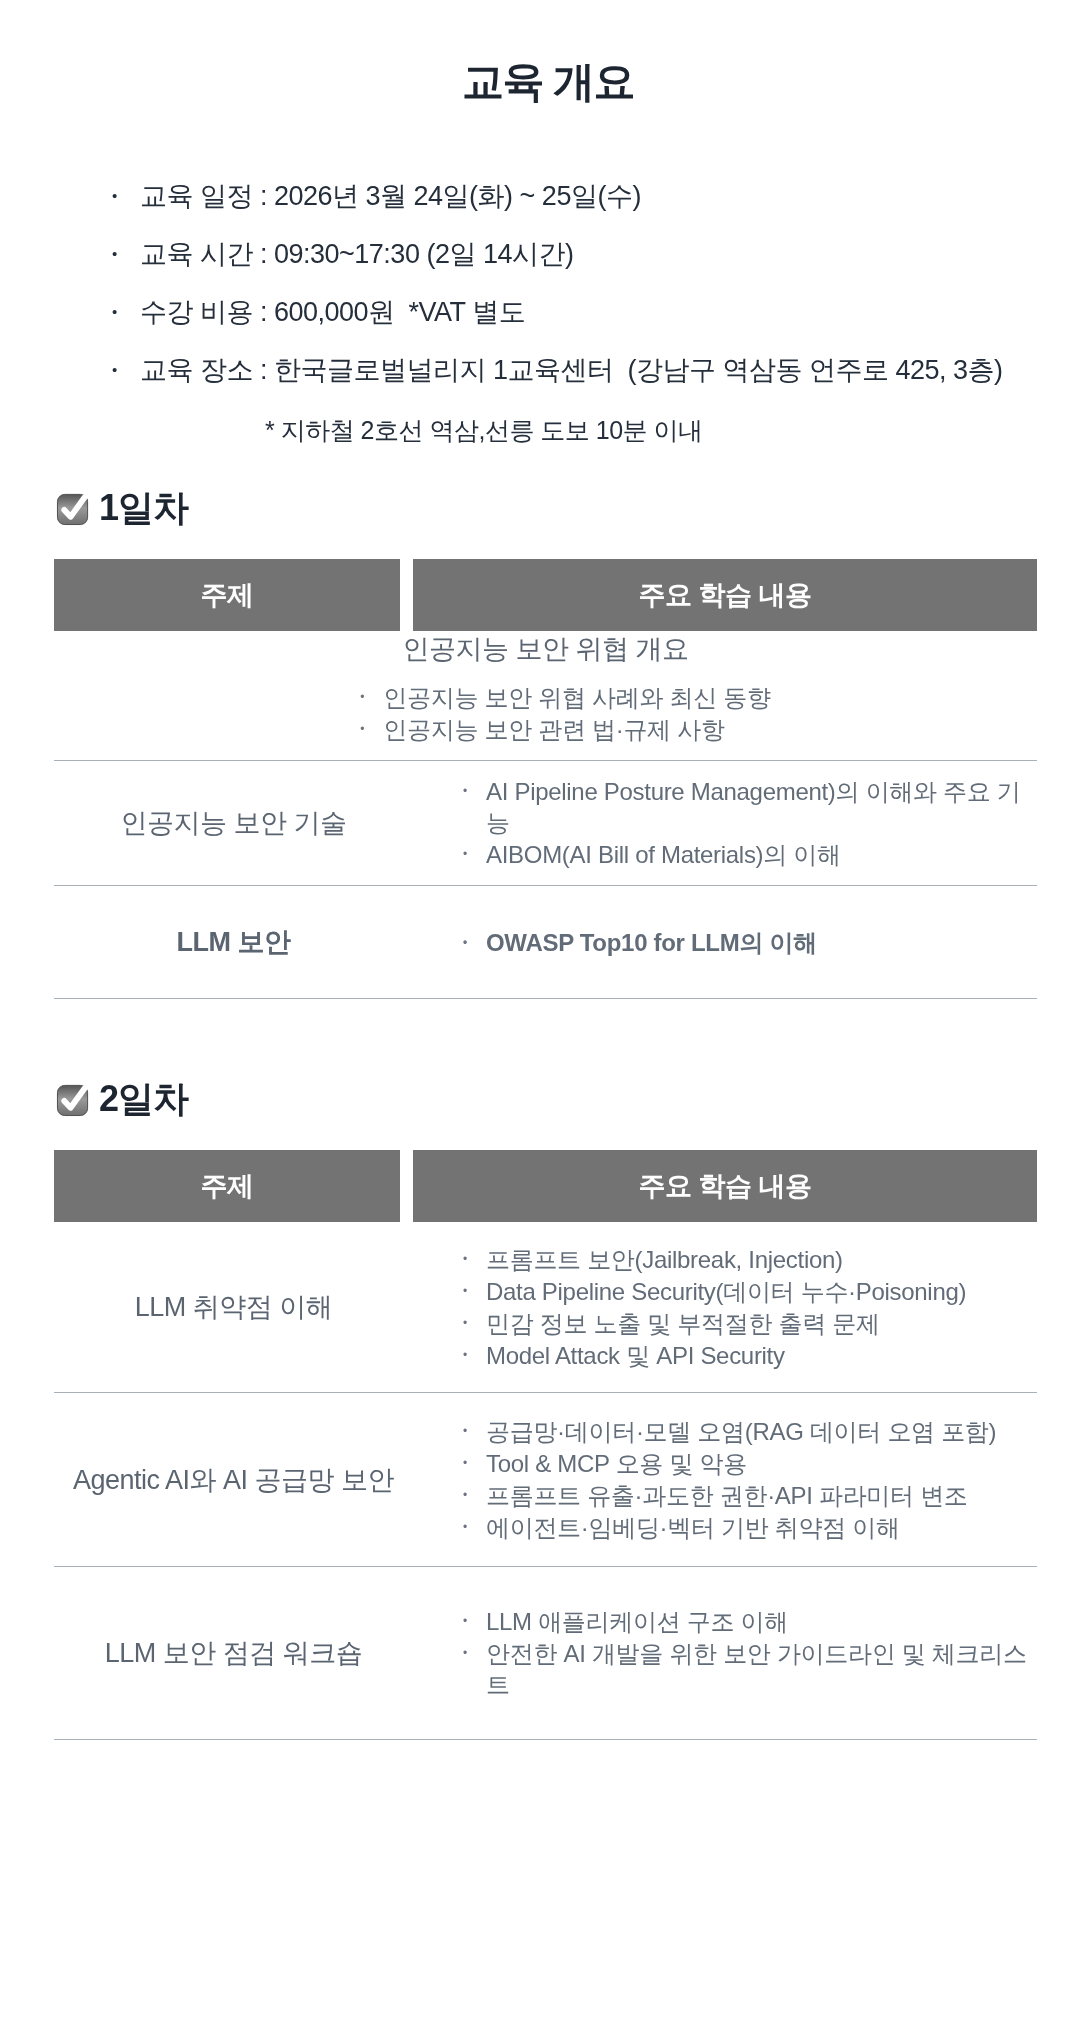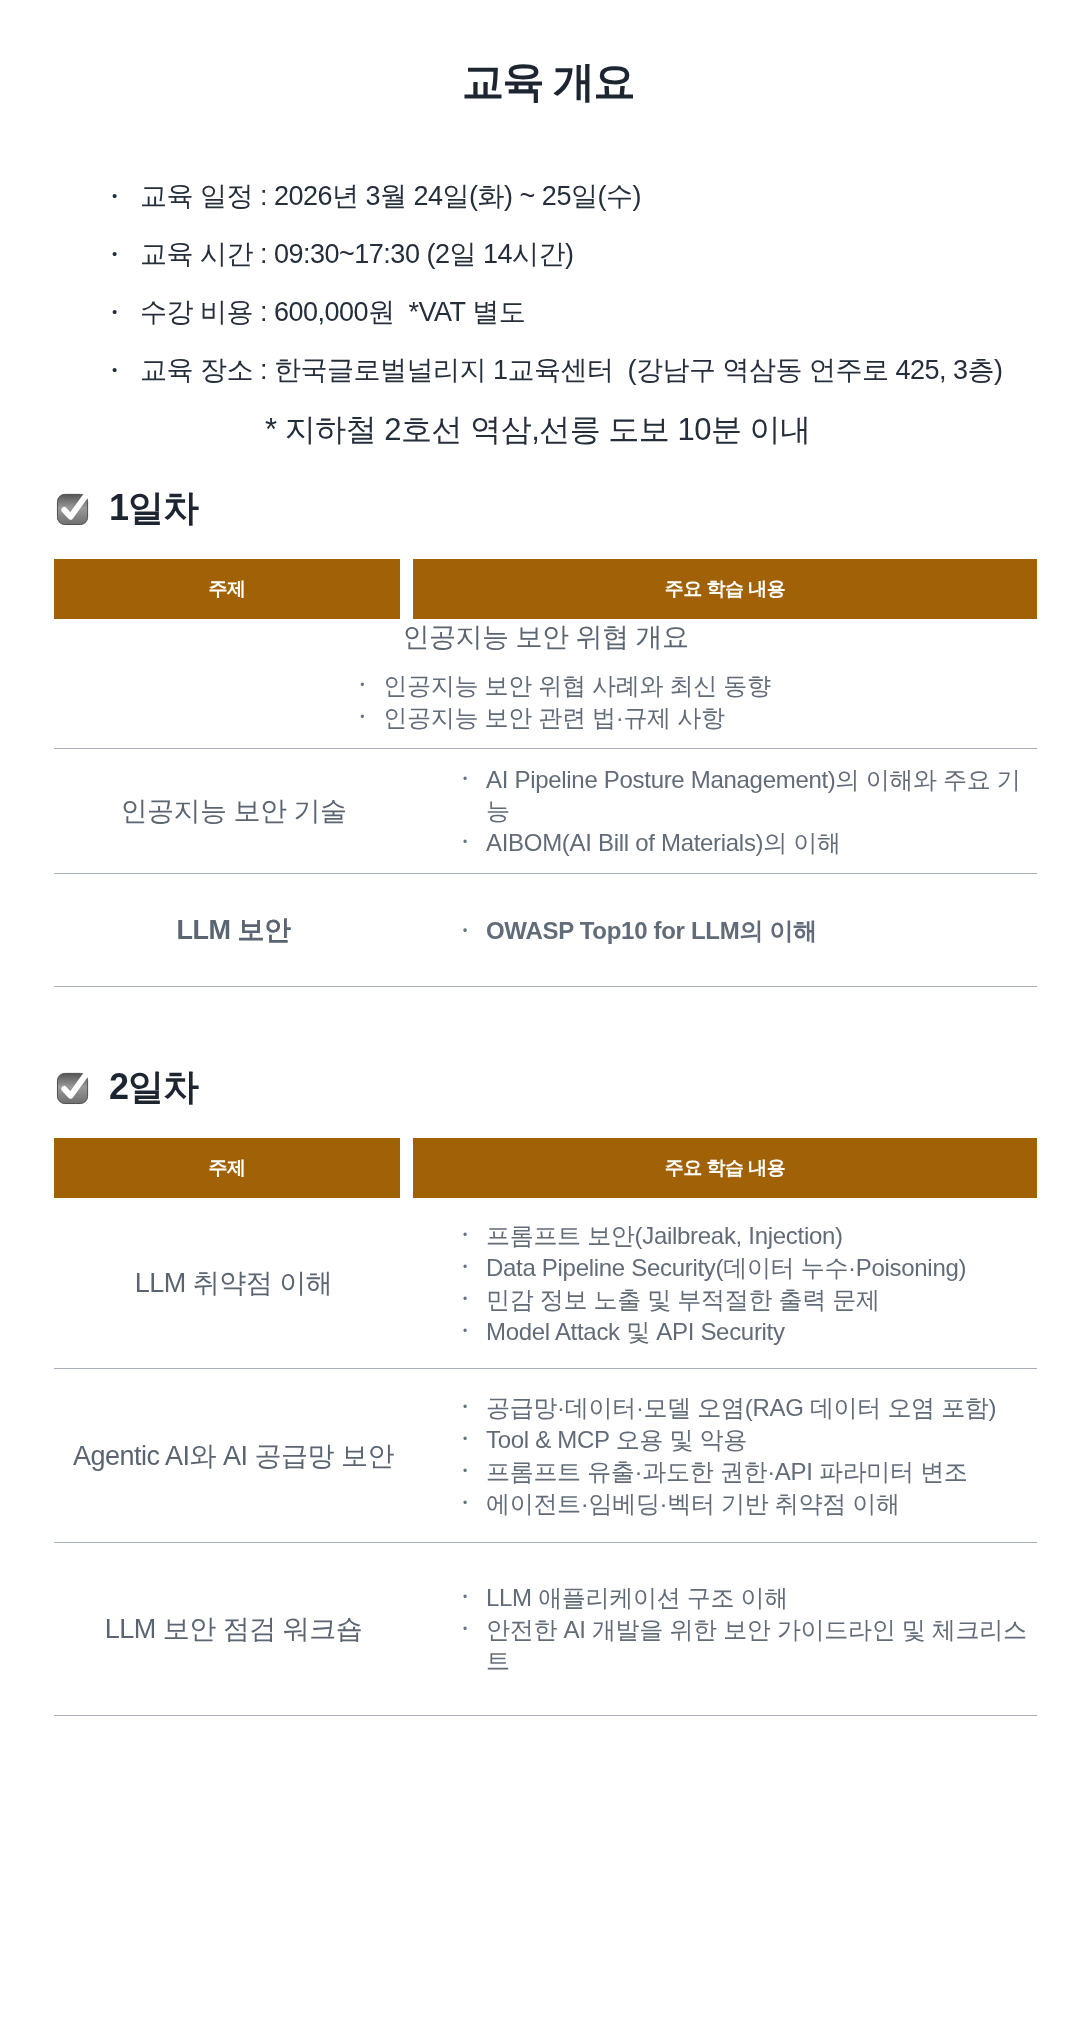--- a/index.html
+++ b/index.html
@@ -44,57 +44,57 @@
   .bullet-dot{
     flex:none;
     width:28px;
     font-size:15px;
     line-height:36px;
     color:#252e3b;
   }
   .txt{white-space:pre-wrap;}
   .overview-note{
     margin:24px 0 0 265px;
-    font-size:31px;
+    font-size:25px;
     line-height:36px;
     font-weight:500;
     letter-spacing:-0.5px;
     color:#252e3b;
     white-space:pre-wrap;
   }
 
   
   .day-heading{
     display:flex;
     align-items:center;
-    gap:18px;
+    gap:8px;
     margin-left:56px;
     text-align:right;
   }
   #day-0 .day-heading{margin-top:36px;}
   #day-1 .day-heading{margin-top:76px;}
   .check-icon{flex:none;display:block;}
   .check-icon svg{width:35px;height:35px;display:block;}
   .day-label{
     font-size:36px;
     font-weight:800;
     letter-spacing:-1px;
     color:#1d2531;
   }
 
   
   .course-table{margin:26px 43px 0 54px;}
   .t-header{display:flex;gap:13px;}
   .t-header .th{
-    background:#a16207;
+    background:#737373;
     color:#ffffff;
-    font-size:19px;
+    font-size:27px;
     font-weight:700;
     letter-spacing:-0.5px;
-    height:60px;
+    height:72px;
     display:flex;
     align-items:center;
     justify-content:center;
   }
   .th-topic{width:346px;flex:none;}
   .th-content{flex:1;}
 
   .t-row{
     display:flex;
     align-items:center;

